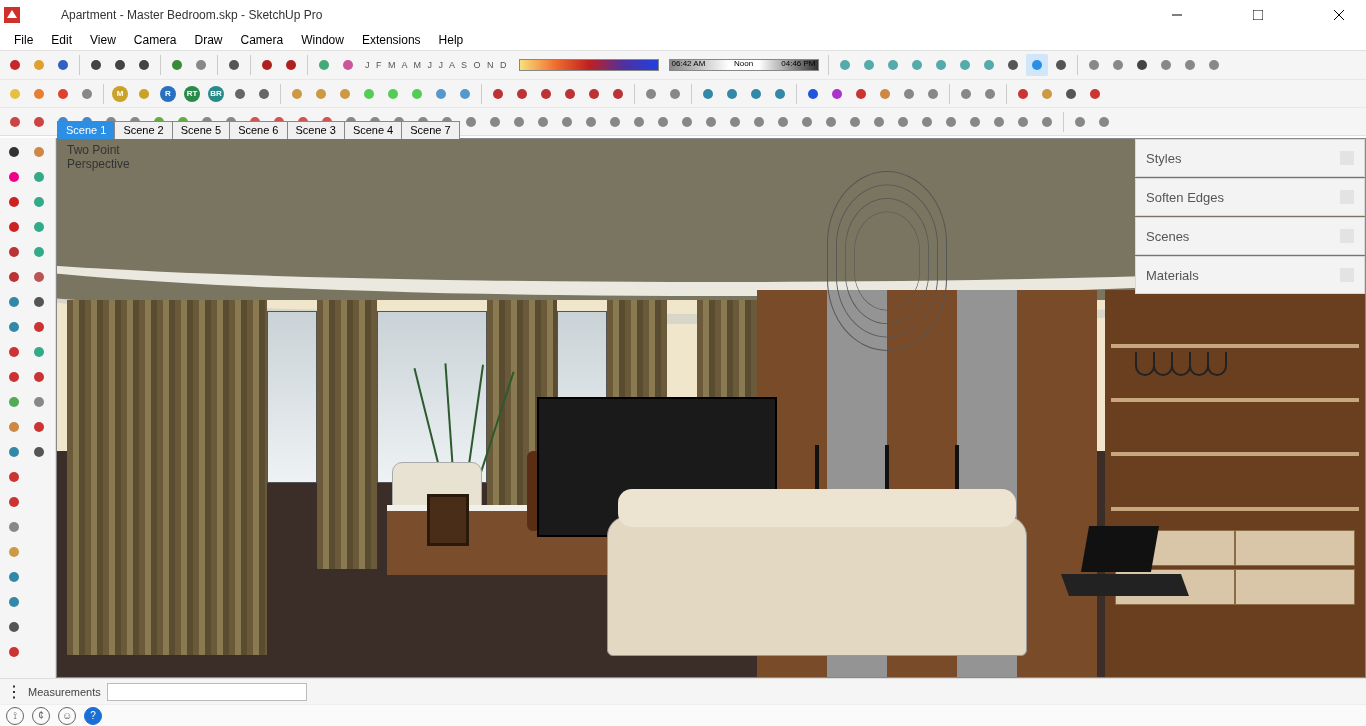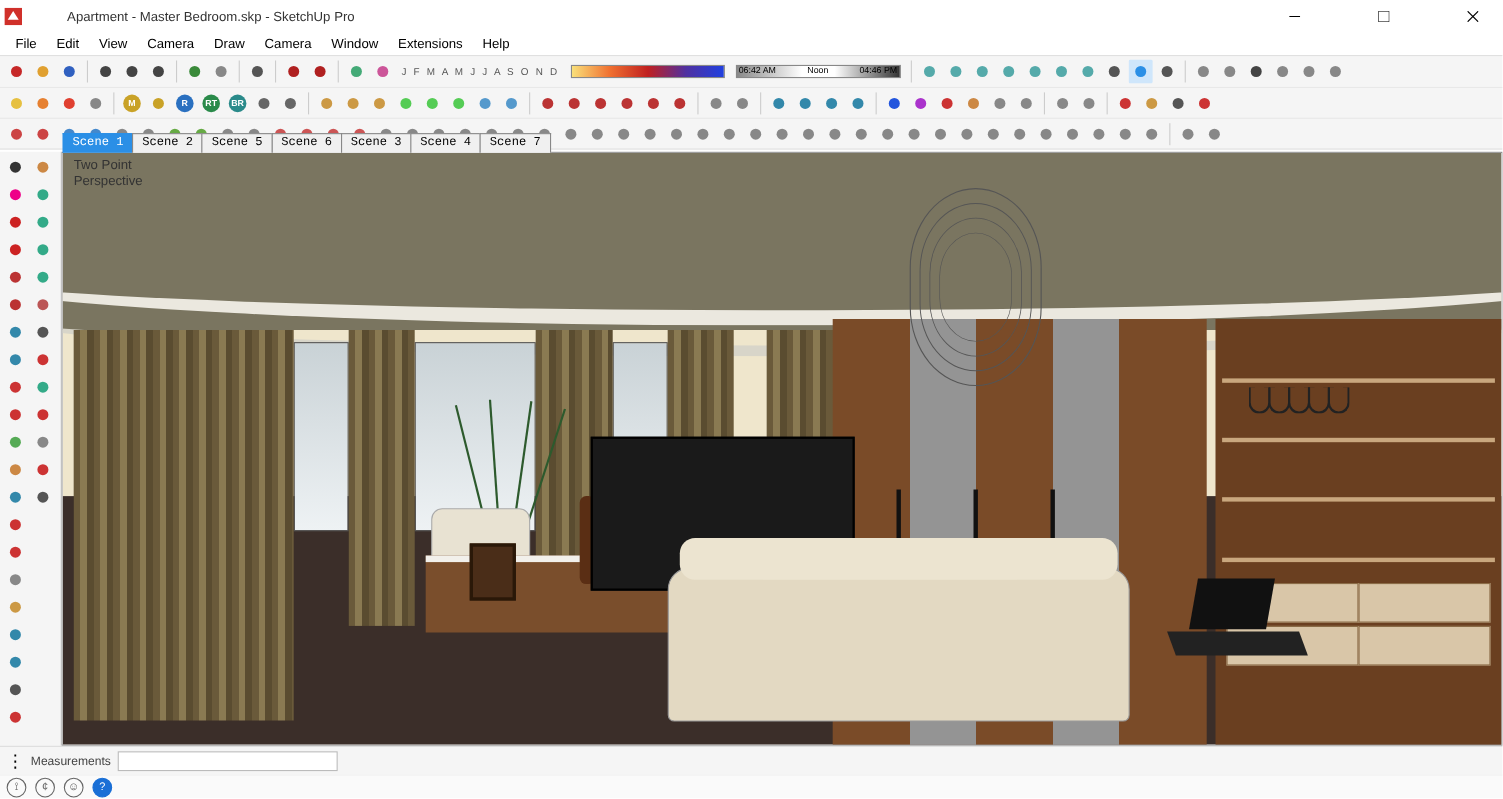--- a/index.html
+++ b/index.html
@@ -26,21 +26,21 @@
 .shadow-bar { height: 12px; width: 150px; background: linear-gradient(90deg,#888,#fff 40%,#fff 60%,#333); border:1px solid #888; margin:0 4px; position:relative;}
 .shadow-bar .lab { position:absolute; top:-1px; font-size:8px; }
 .shadow-bar .l1 { left:2px; } .shadow-bar .l2 { left:50%; transform:translateX(-50%);} .shadow-bar .l3 { right:2px;}
 
 .workspace { position: absolute; top: 138px; left: 0; right: 0; bottom: 48px; display: flex; }
 .lefttools { width: 56px; background: #f5f5f5; border-right: 1px solid #ddd; display: flex; flex-direction: column; flex-wrap: wrap; align-content: flex-start; padding: 2px; gap: 1px; }
 .lefttools .tbtn { width: 24px; height: 24px; }
 
 .canvas-wrap { flex: 1; position: relative; border: 1px solid #888; }
 .scenes { position: absolute; top: -18px; left: 0; display: flex; height: 18px; }
-.scenes .tab { font-size: 11px; padding: 2px 8px; border: 1px solid #888; border-bottom: none; background: #f0f0f0; margin-right: -1px; font-family: Liberation Mono, monospace; }
+.scenes .tab { font-size: 11px; padding: 2px 8px; border: 1px solid #888; border-bottom: none; background: #f0f0f0; margin-right: -1px; }
 .scenes .tab.active { background: #2b8fe6; color: #fff; border-color: #2b8fe6; }
 
 .viewport { position: absolute; inset: 0; overflow: hidden; background: #fff; }
 .viewlabel { position: absolute; top: 4px; left: 10px; font-size: 12px; color: #333; line-height: 1.2; }
 
 
 .room { position:absolute; inset:0; }
 .floor { position:absolute; left:0; right:0; bottom:0; height:42%; background:#3b2e29; transform-origin:top; }
 .ceiling { position:absolute; left:0; right:0; top:0; height:30%; background:#7a7560; }
 .cove1 { position:absolute; left:-10%; right:-10%; top:18%; height:60px; border-bottom:14px solid #ebe8df; border-radius:0 0 60% 60%/0 0 100% 100%; }
@@ -714,20 +714,38 @@
             <div class="screen"></div>
             <div class="base"></div>
           </div>
       </div>
 
       <div class="viewlabel">
         <div>Two Point</div>
         <div>Perspective</div>
       </div>
 
+      <div class="trays" id="trays">
+          <div class="tray">
+            <span>Styles</span>
+            <span class="sq"></span>
+          </div>
+          <div class="tray">
+            <span>Soften Edges</span>
+            <span class="sq"></span>
+          </div>
+          <div class="tray">
+            <span>Scenes</span>
+            <span class="sq"></span>
+          </div>
+          <div class="tray">
+            <span>Materials</span>
+            <span class="sq"></span>
+          </div>
+        </div>
     </div>
   </div>
 </div>
 
 <div class="bottom">
   <span class="glyph">⋮</span>
   <span class="label">Measurements</span>
   <div class="measure-box"></div>
 </div>
 

